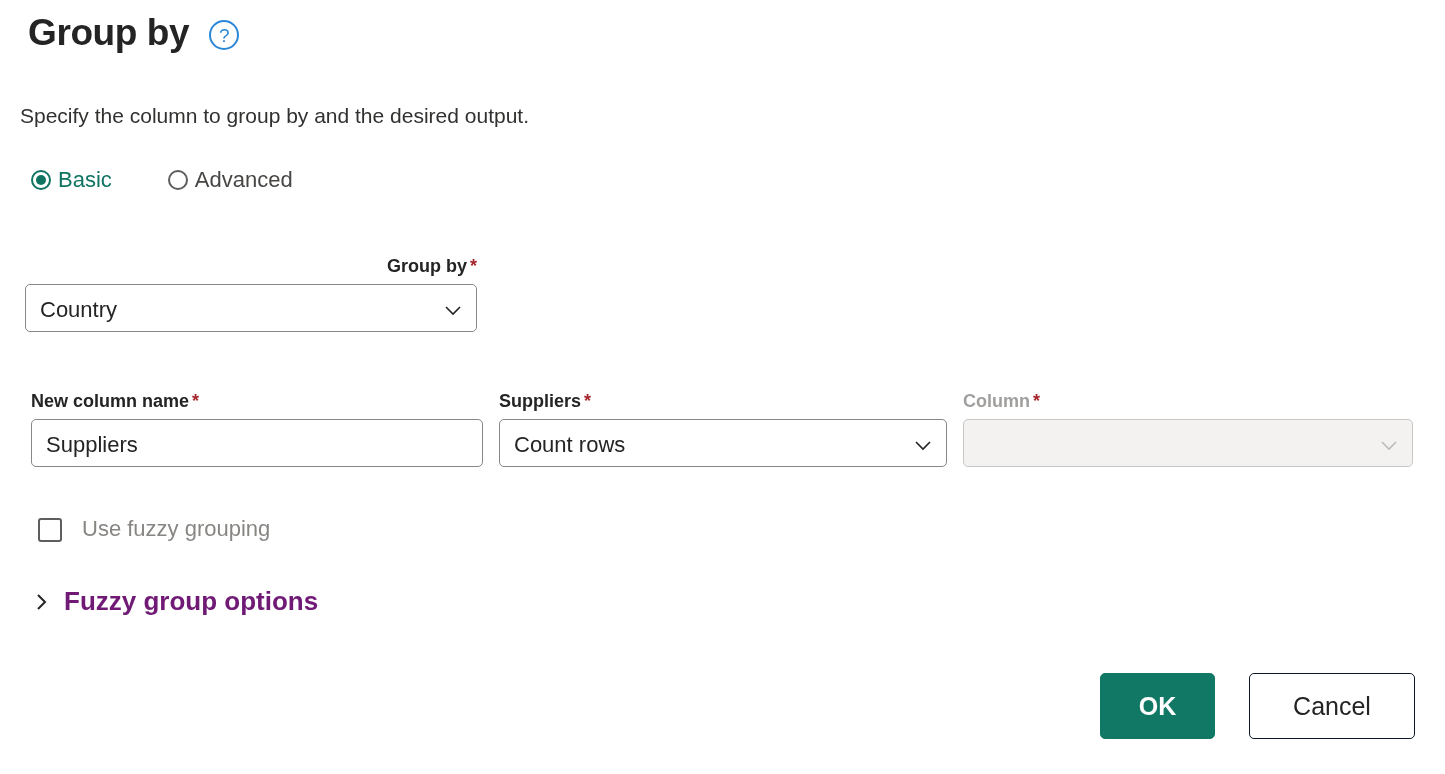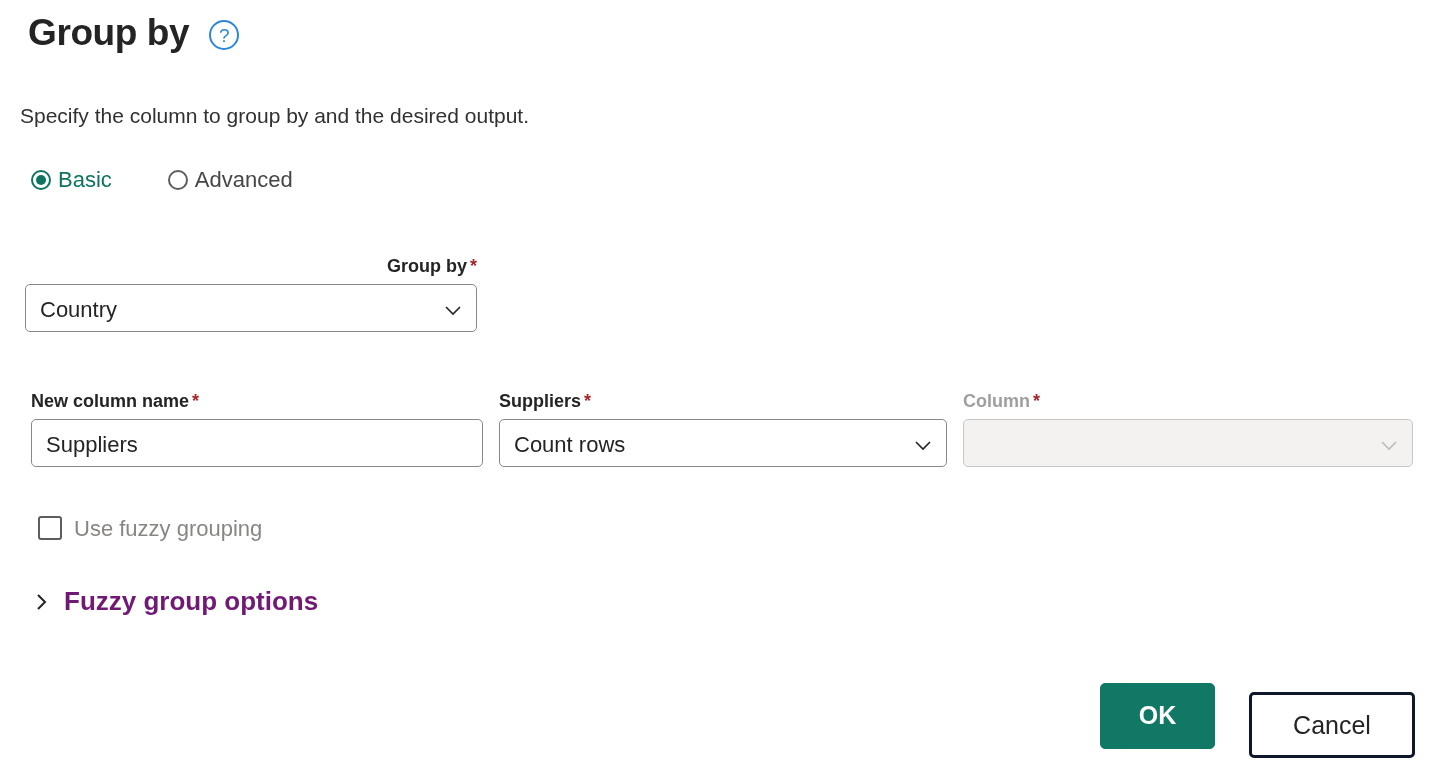--- a/index.html
+++ b/index.html
@@ -185,22 +185,22 @@
   #field-newcol   { left: 31px;  top: 391px; width: 452px; }
   #field-operation{ left: 499px; top: 391px; width: 448px; }
   #field-column   { left: 963px; top: 391px; width: 450px; }
 
   
   .checkbox-row {
     position: absolute;
     left: 38px;
     top: 516px;
     display: flex;
-    align-items: flex-start;
-    gap: 12px;
+    align-items: flex-end;
+    gap: 20px;
     cursor: pointer;
   }
   .check-mark {
     width: 24px;
     height: 24px;
     box-sizing: border-box;
     border: 2px solid #605e5c;
     border-radius: 3px;
     background: #ffffff;
     flex: none;
@@ -264,24 +264,23 @@
   }
   .btn-primary {
     background: #117865;
     color: #ffffff;
     border: 1px solid #117865;
     width: 115px;
   }
   .btn-secondary {
     background: #ffffff;
     color: #242424;
-    border: 3px solid #0f172a;
+    border: 1px solid #0f172a;
     width: 166px;
     font-weight: normal;
-    margin-top: 19px;
   }
 </style>
 </head>
 <body>
 
 <div class="dialog">
 
   <div class="header-row">
     <div class="page-title">Group by</div>
     <div class="help-icon">?</div>

